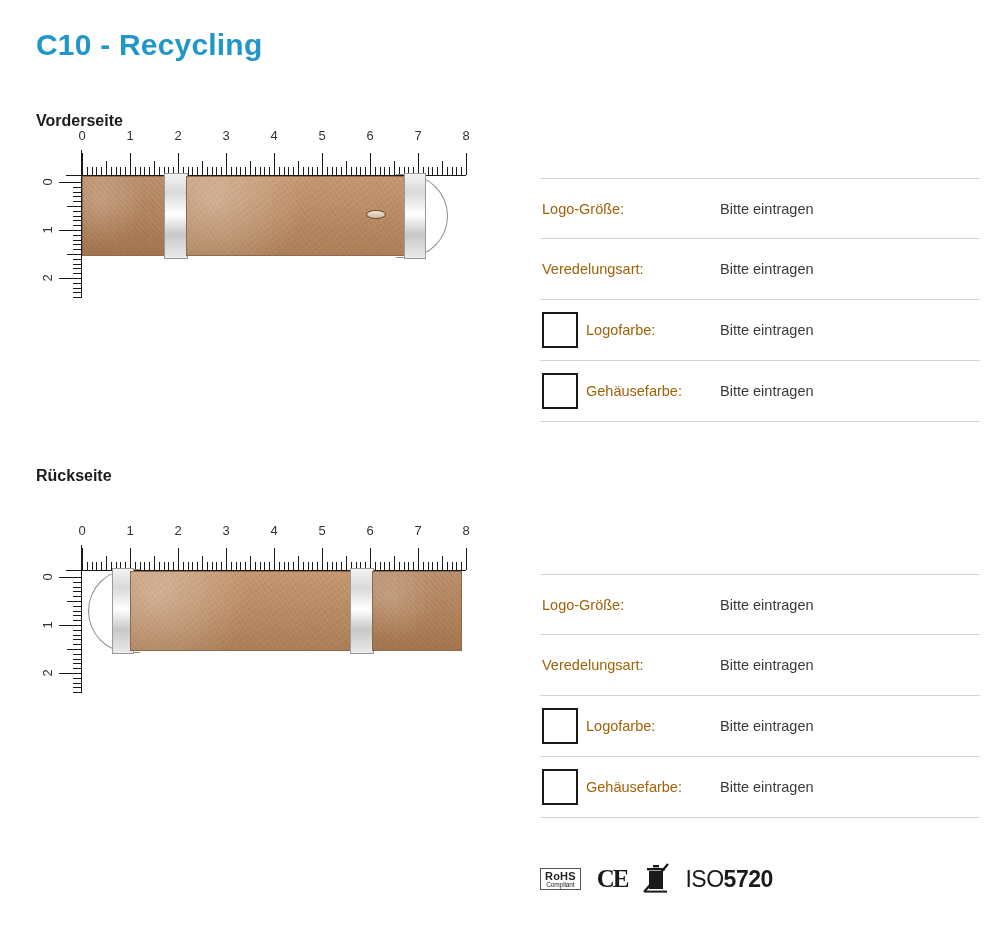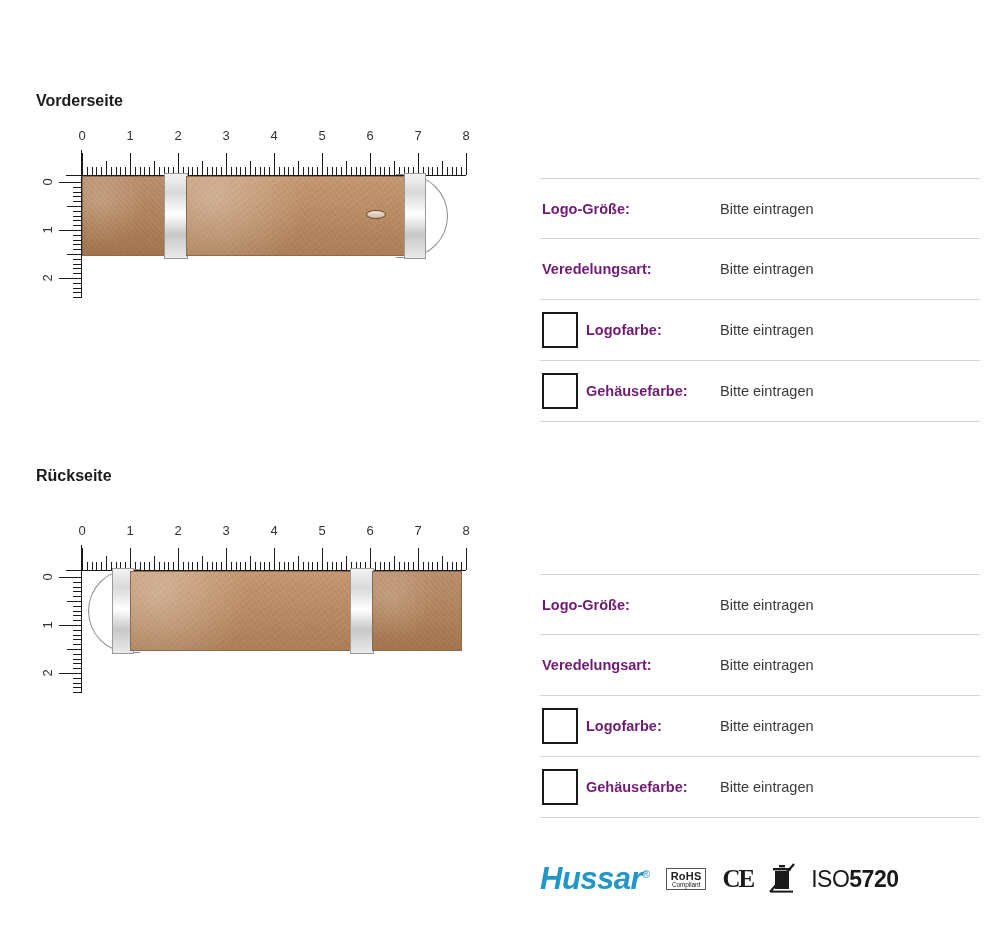--- a/index.html
+++ b/index.html
@@ -128,22 +128,22 @@
     position: relative;
     display: flex;
     align-items: center;
     height: 61px;
     border-bottom: 1px solid #cfd6da;
   }
   .spec-row:first-child { border-top: 1px solid #cfd6da; }
   .spec-label {
     width: 180px;
     font-size: 14.5px;
-    font-weight: bold;
-    color: #701a75;
+    font-weight: normal;
+    color: #a16207;
     padding-left: 2px;
   }
   .spec-row.with-swatch .spec-label { padding-left: 46px; width: 180px; }
   .spec-value {
     font-size: 14.5px;
     color: #3a3a3a;
   }
   .swatch {
     position: absolute;
     left: 2px; top: 50%;
@@ -198,22 +198,23 @@
     color: #1a1a1a;
     letter-spacing: -0.5px;
   }
   .iso b { font-weight: bold; }
 </style>
 </head>
 <body>
 
 <div class="page">
 
-
-  <div class="section-heading" style="left:36px; top:92px;">Vorderseite</div>
+  <div class="title">C10 - Recycling</div>
+
+  <div class="section-heading" style="left:36px; top:112px;">Vorderseite</div>
 
   <div class="drawing" style="left:66px; top:128px; width:420px; height:180px;">
 
     <div class="ruler-numbers-h">
       <span style="left:16px;">0</span>
       <span style="left:64px;">1</span>
       <span style="left:112px;">2</span>
       <span style="left:160px;">3</span>
       <span style="left:208px;">4</span>
       <span style="left:256px;">5</span>
@@ -537,23 +538,20 @@
     </div>
 
     <div class="spec-row with-swatch">
       <div class="swatch"></div>
       <div class="spec-label">Gehäusefarbe:</div>
       <div class="spec-value">Bitte eintragen</div>
     </div>
   </div>
 
   <div class="footer">
-    <div class="brand">
-      <span>Hussar</span><span class="brand-r">®</span>
-    </div>
 
     <div class="rohs">
       <div class="l1">RoHS</div>
       <div class="l2">Compliant</div>
     </div>
 
     <div class="ce">CE</div>
 
     <div class="weee">
       <svg viewBox="0 0 26 32" width="26" height="32" aria-hidden="true">

